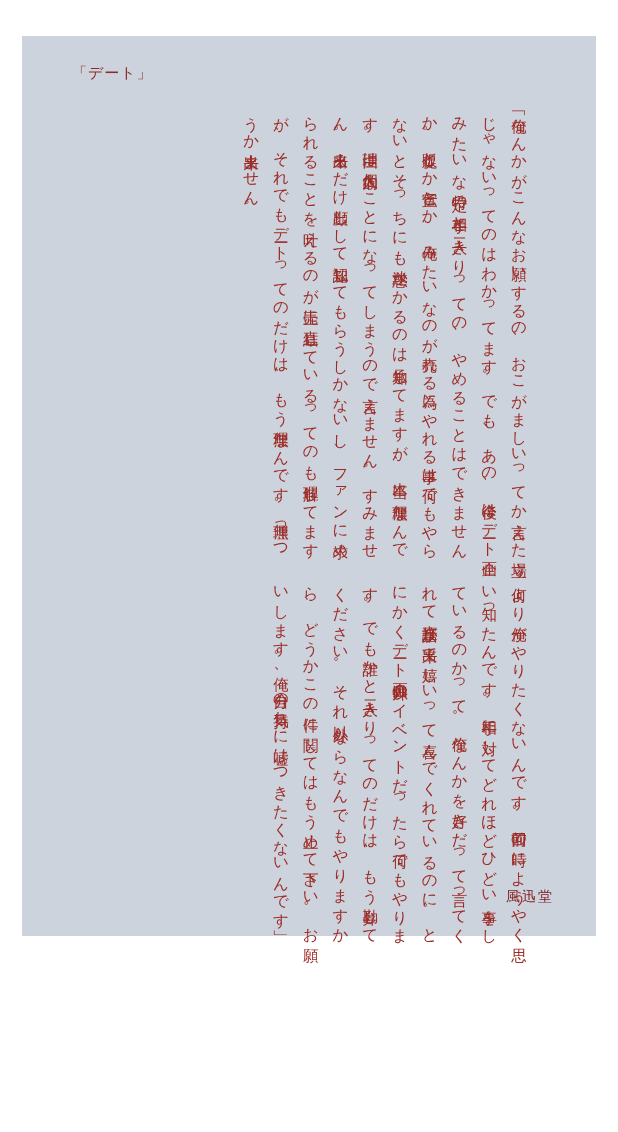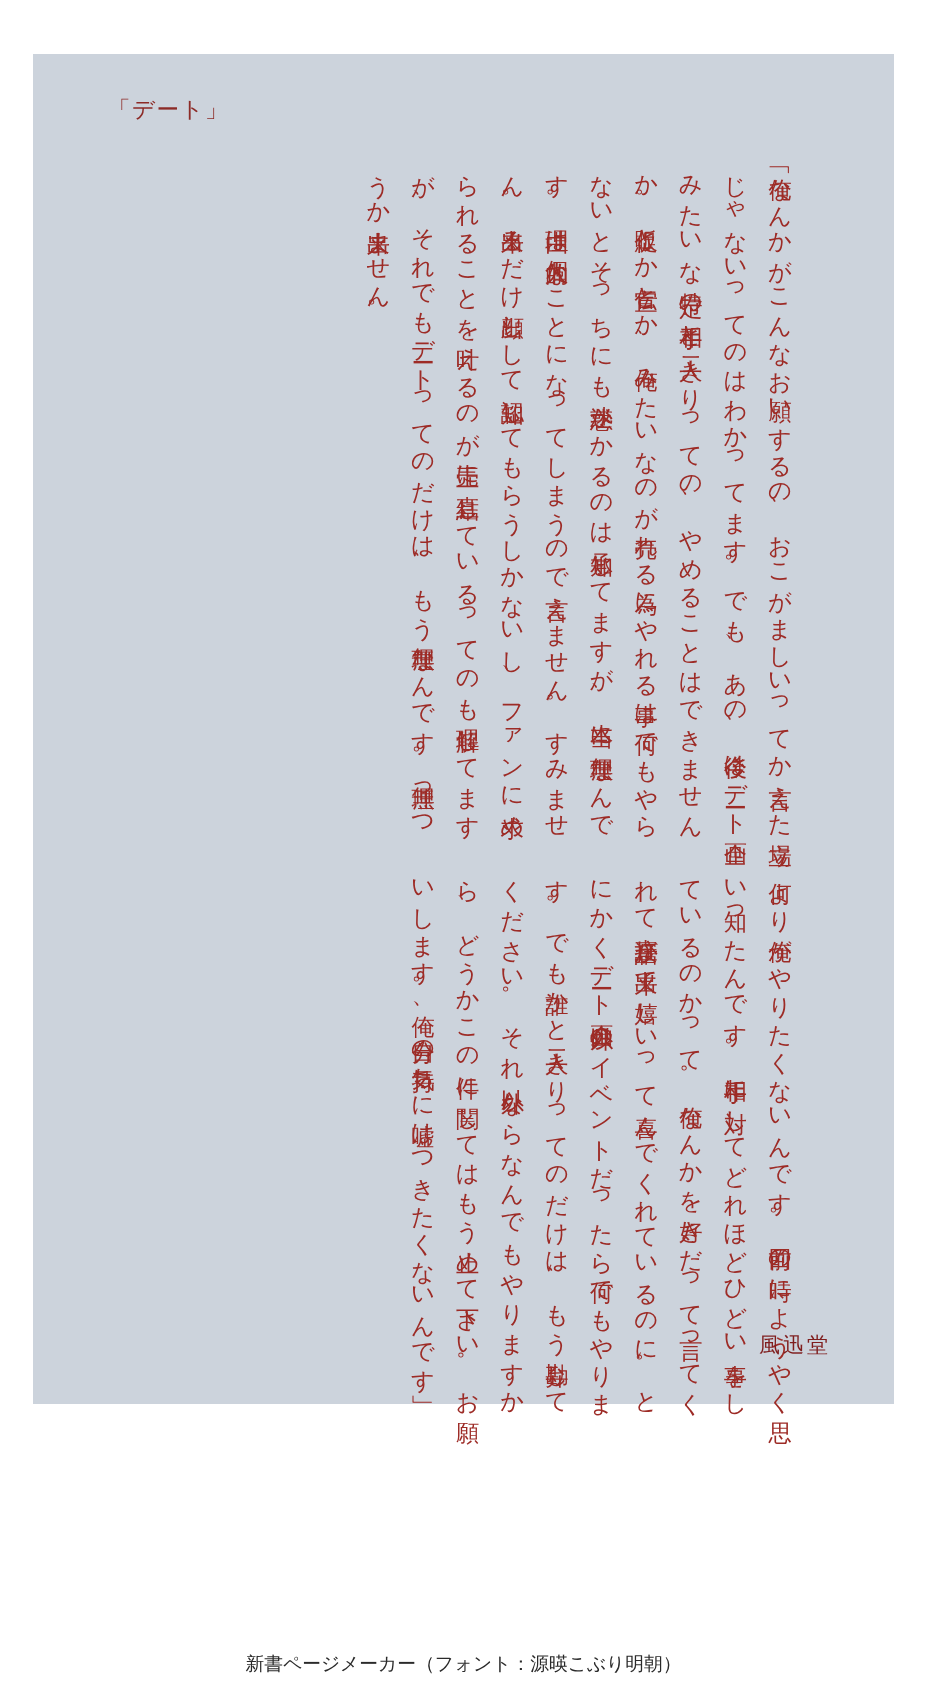--- a/index.html
+++ b/index.html
@@ -90,15 +90,14 @@
     <div class="title">「デート」</div>
 
     <div class="vblock" id="block-one">「俺なんかがこんなお願いするの、おこがましいってか言えた立場じゃないってのはわかってます。でも、あの、今後はデート企画みたいな特定の相手と二人きりっての、やめることはできませんか。販促とか宣伝とか、俺みたいなのが売れる為にやれる事は何でもやらないとそっちにも迷惑かかるのは承知してますが、本当に無理なんです。理由は個人的なことになってしまうので言えません。すみません。出来るだけ顔出しして認知してもらうしかないし、ファンに求められることを叶えるのが売上に直結しているってのも理解してますが、それでもデートってのだけは、もう無理なんです。無理っつうか出来ません。</div>
 
     <div class="vblock" id="block-two">何より俺がやりたくないんです。前回の時にようやく思い知ったんです。相手に対してどれほどひどい事をしているのかって。俺なんかを好きだって言ってくれて直接話が出来て嬉しいって喜んでくれているのに。とにかくデート企画以外のイベントだったら何でもやります。でも誰かと二人きりってのだけは、もう勘弁してください。それ以外ならなんでもやりますから、どうかこの件に関してはもう止めて下さい。お願いします。俺、自分の気持ちに嘘はつきたくないんです」</div>
 
     <div class="sign">風迅堂</div>
 
   </div>
 
-  <div class="footer">新書ページメーカー（フォント：源暎こぶり明朝）</div>
 
 </div>
 
 </body></html>

